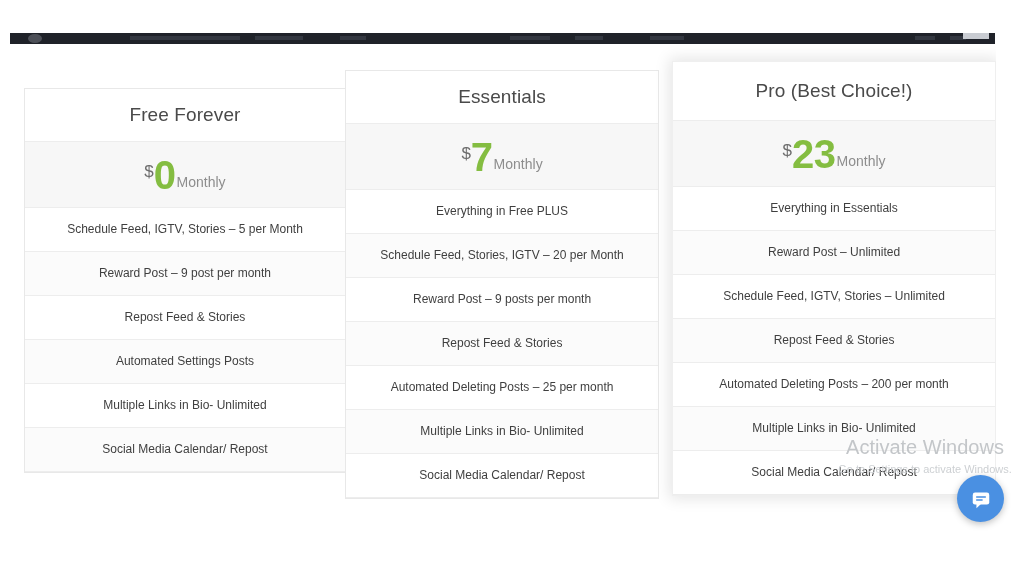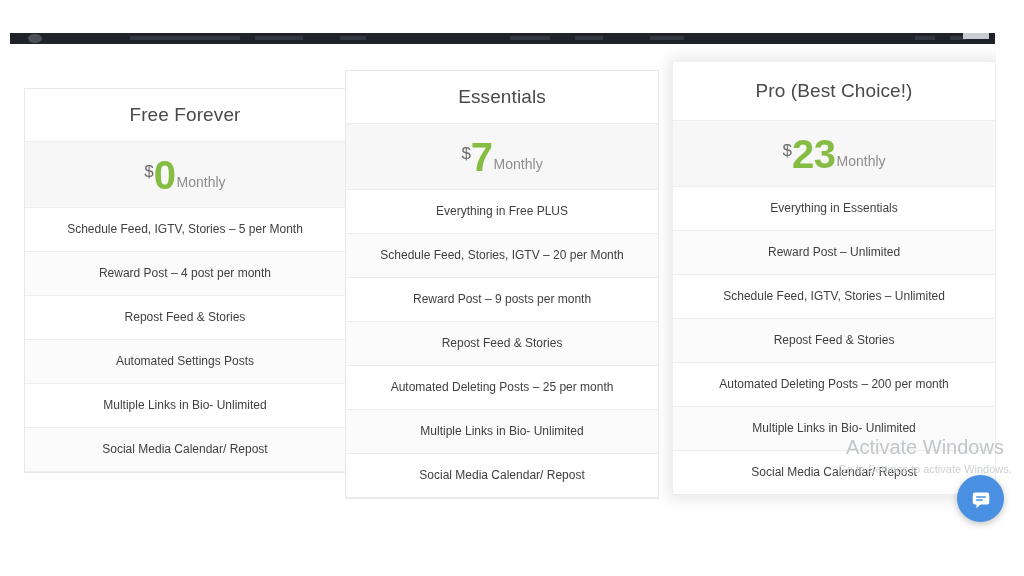--- a/index.html
+++ b/index.html
@@ -261,21 +261,21 @@
           <span class="price-currency">$</span>
           <span class="price-amount">0</span>
           <span class="price-period">Monthly</span>
         </div>
       </div>
       <div class="feature-list">
         <div class="feature-row">
             <span class="feature-text">Schedule Feed, IGTV, Stories – 5 per Month</span>
           </div>
         <div class="feature-row">
-            <span class="feature-text">Reward Post – 4 post per month</span>
+            <span class="feature-text">Reward Post – 9 post per month</span>
           </div>
         <div class="feature-row">
             <span class="feature-text">Repost Feed &amp; Stories</span>
           </div>
         <div class="feature-row">
             <span class="feature-text">Automated Settings Posts</span>
           </div>
         <div class="feature-row">
             <span class="feature-text">Multiple Links in Bio- Unlimited</span>
           </div>

